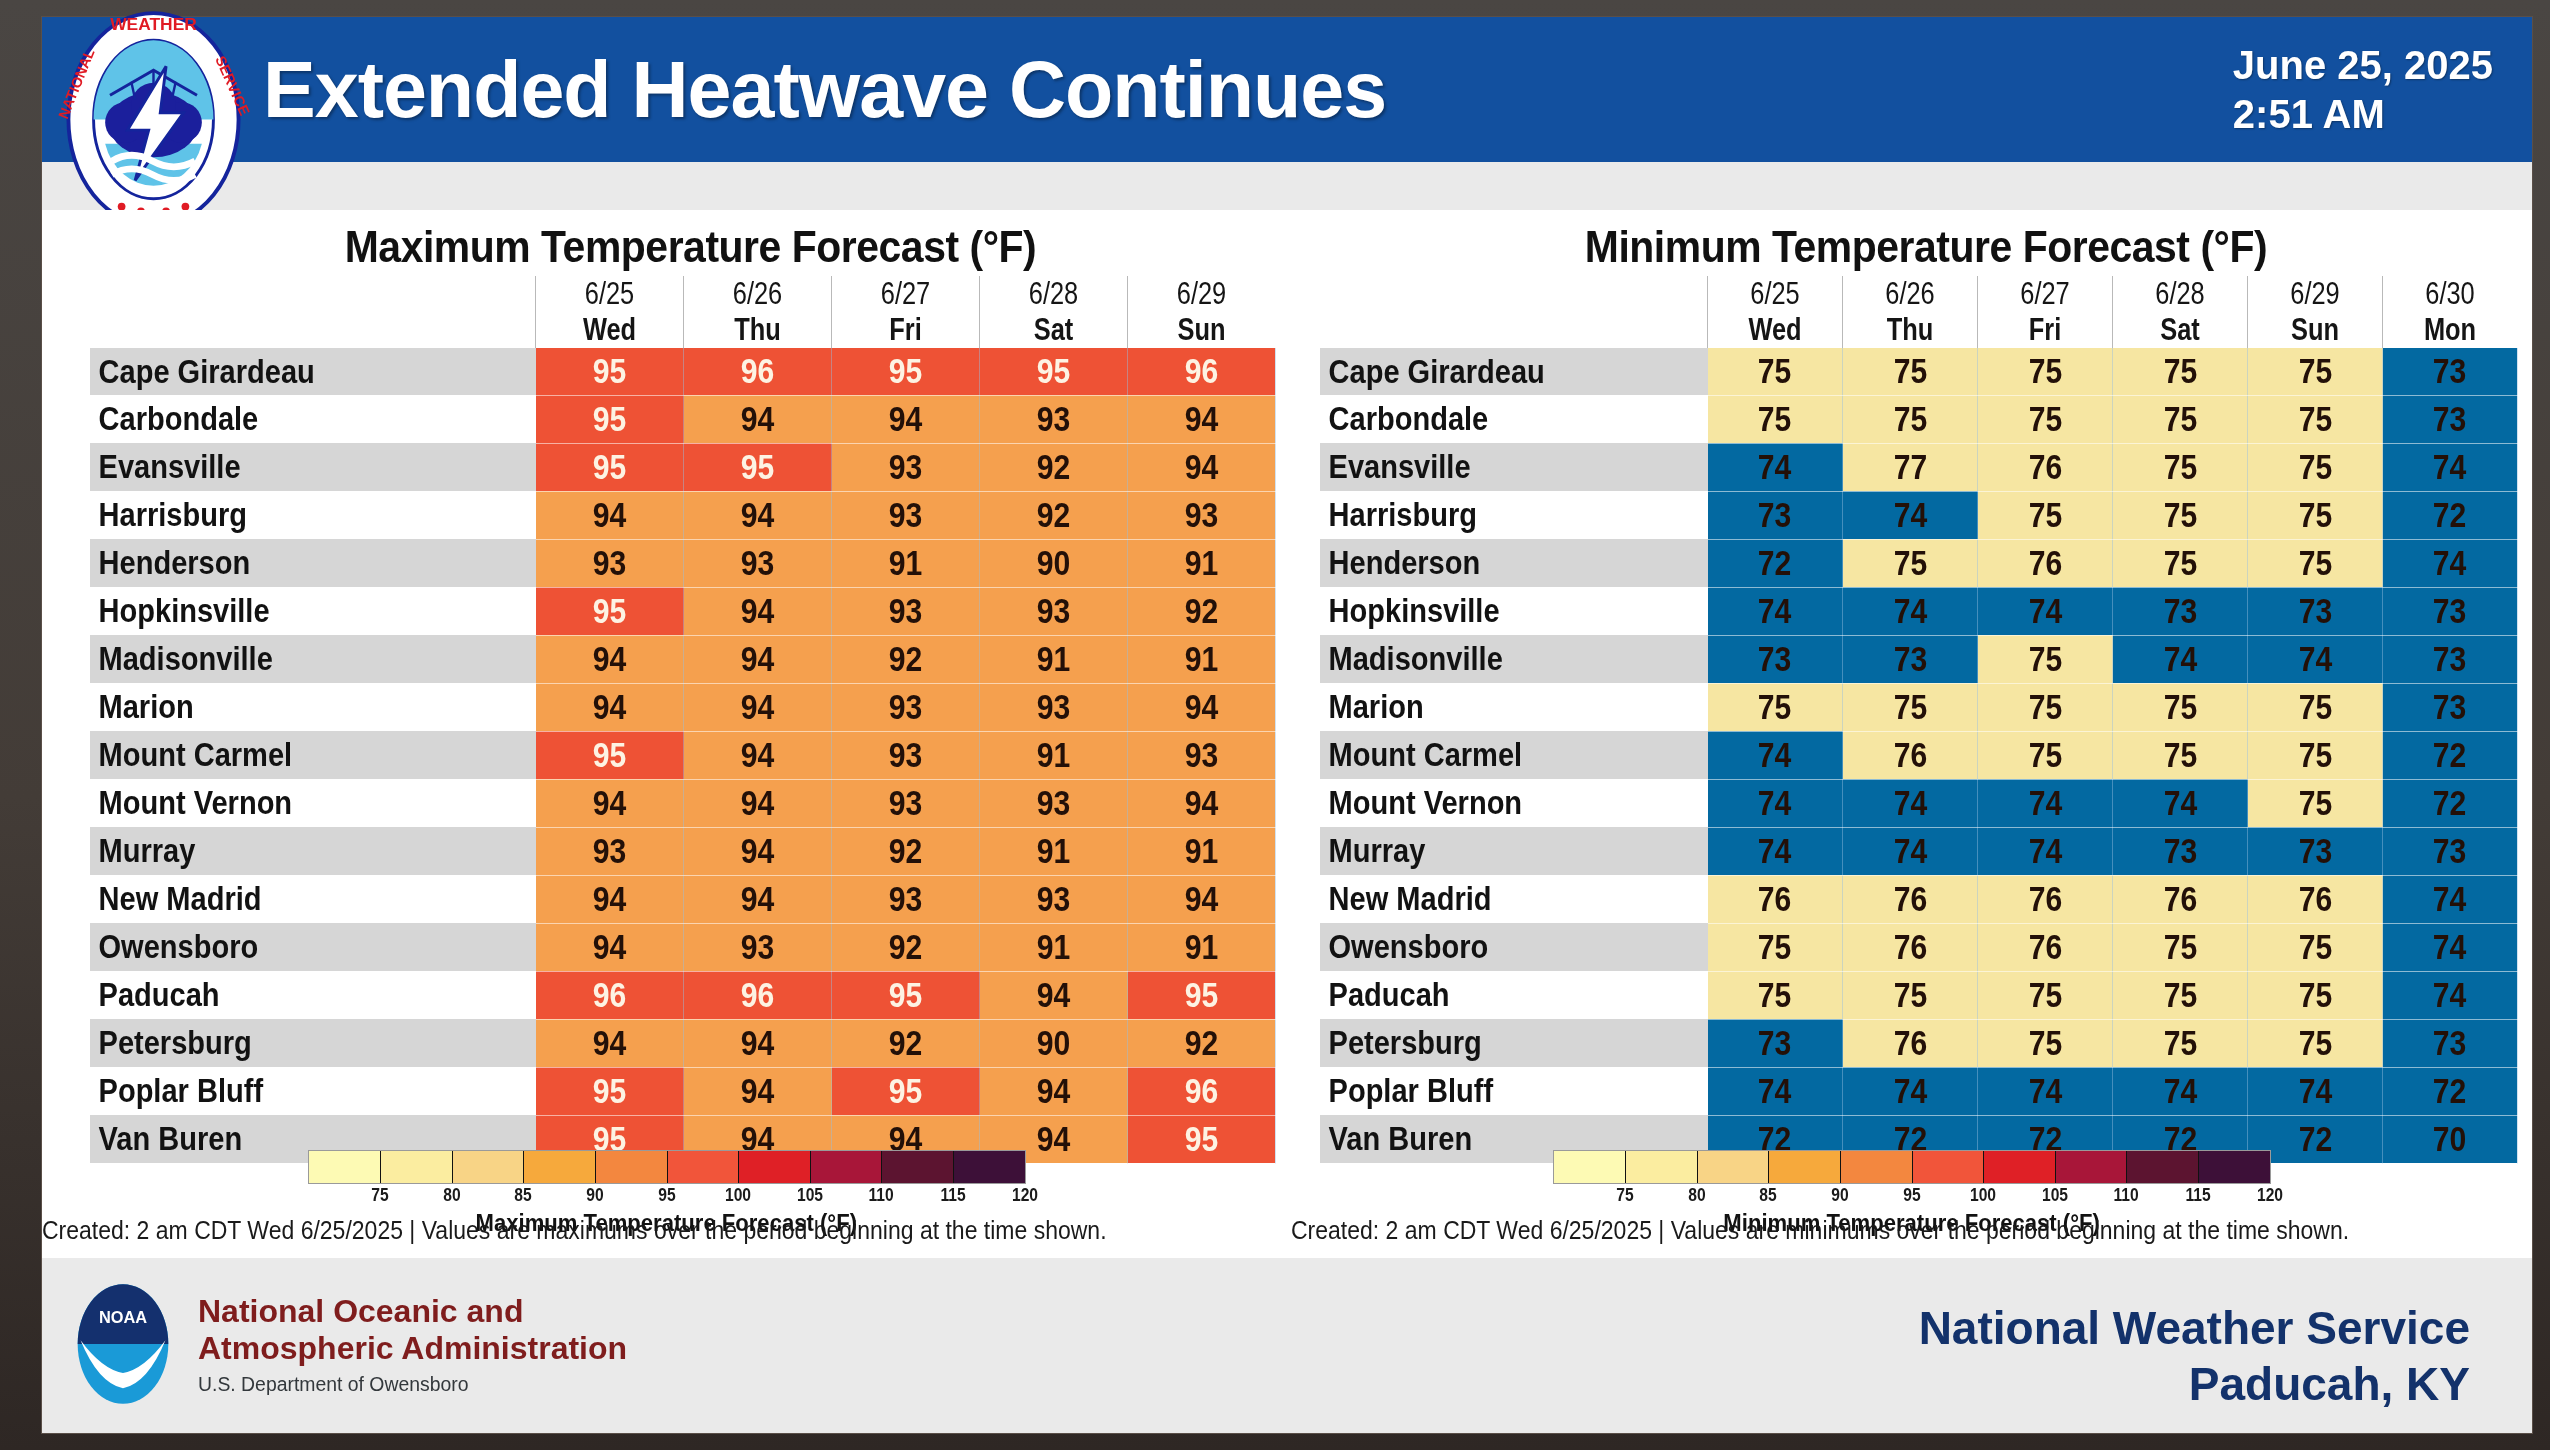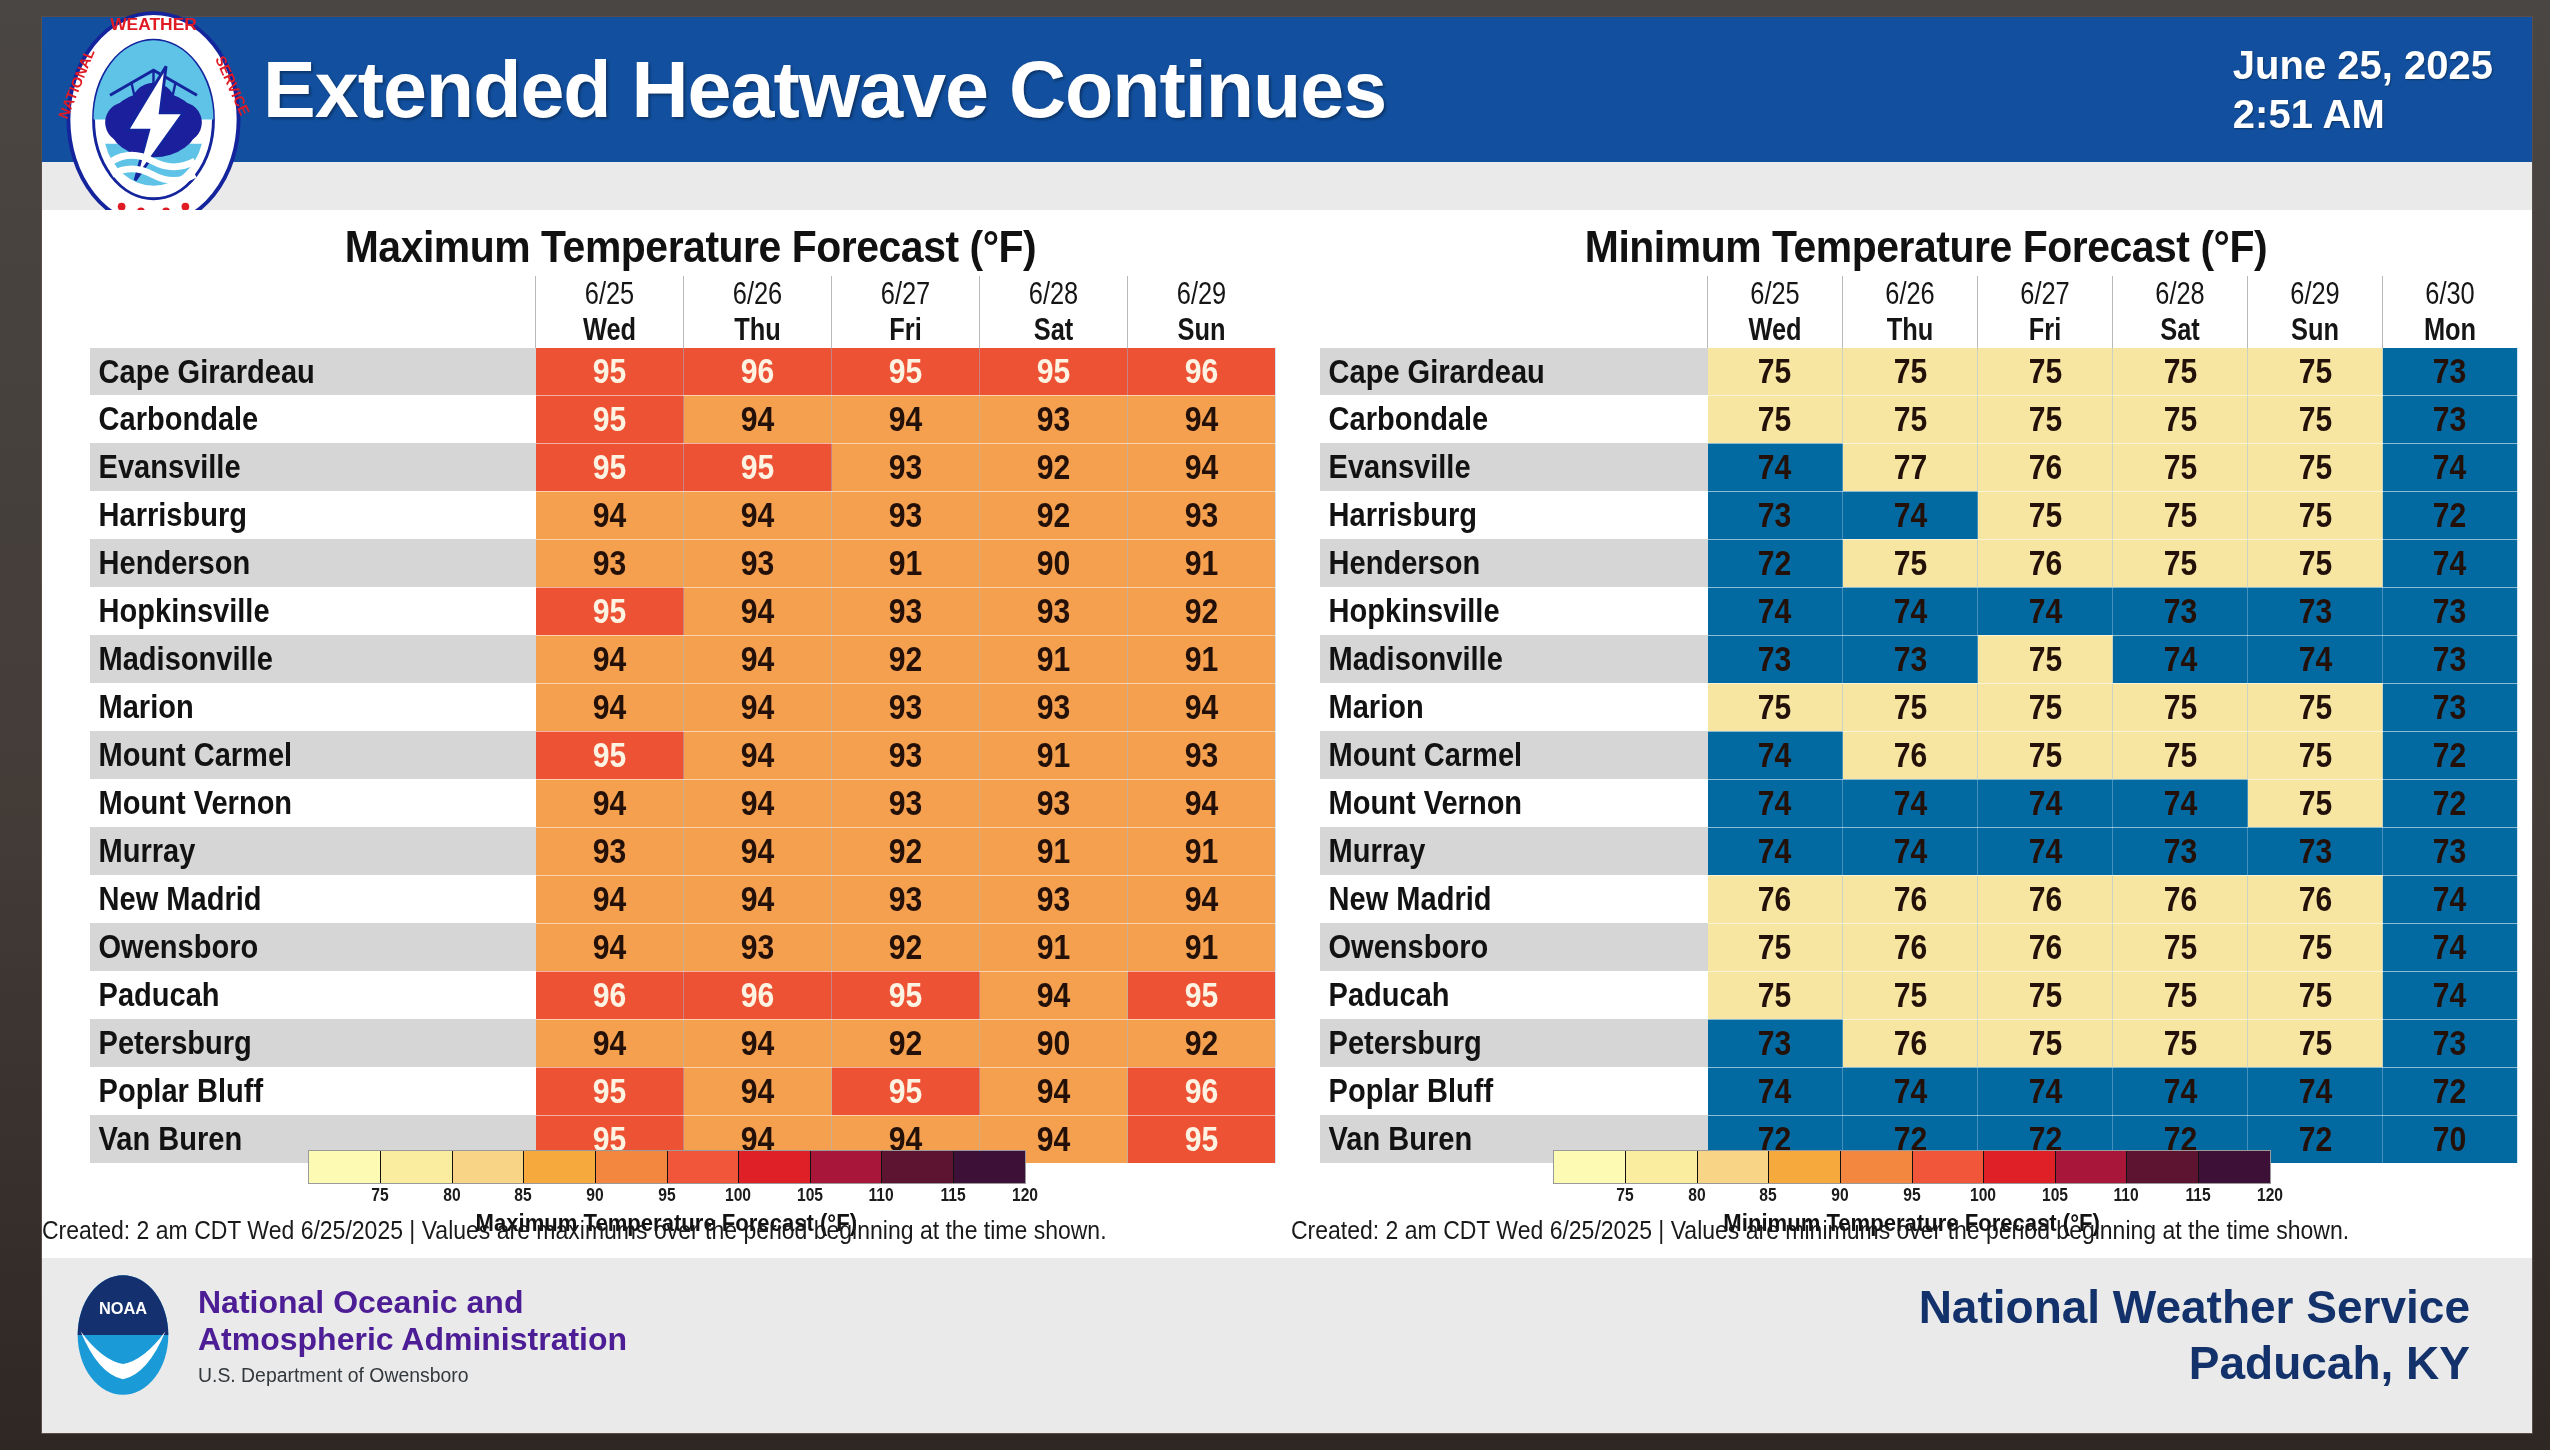--- a/index.html
+++ b/index.html
@@ -116,28 +116,28 @@
     transform:scaleX(.92);
   }
   .source-line{
     position:absolute;bottom:-7.7px;left:0;width:100%;text-align:left;
     font-size:25px;color:#1a1a1a;white-space:nowrap;
     font-family:"Liberation Sans Narrow","Liberation Sans",sans-serif;
     transform:scaleX(.92);transform-origin:left center;
   }
   
   .footer{
-    height:154px;background:#eaeaea;display:flex;align-items:center;
+    height:154px;background:#eaeaea;display:flex;align-items:flex-end;
     position:relative;
   }
   .noaa-block{display:flex;align-items:center;padding-left:27px;}
   .noaa-logo{width:108px;height:136px;flex:none;}
   .noaa-text{margin-left:21px;}
   .noaa-l1,.noaa-l2{
-    color:#4c1d95;font-weight:bold;font-size:32px;line-height:1.18;
+    color:#7f1d1d;font-weight:bold;font-size:32px;line-height:1.18;
     white-space:nowrap;
   }
   .noaa-l3{color:#33383c;font-size:19.4px;margin-top:4.8px;}
   .nws-block{
     margin-left:auto;text-align:right;padding-right:62px;
     color:#13326b;font-weight:bold;font-size:46px;line-height:1.22;
   }
 </style>
 </head>
 <body>

